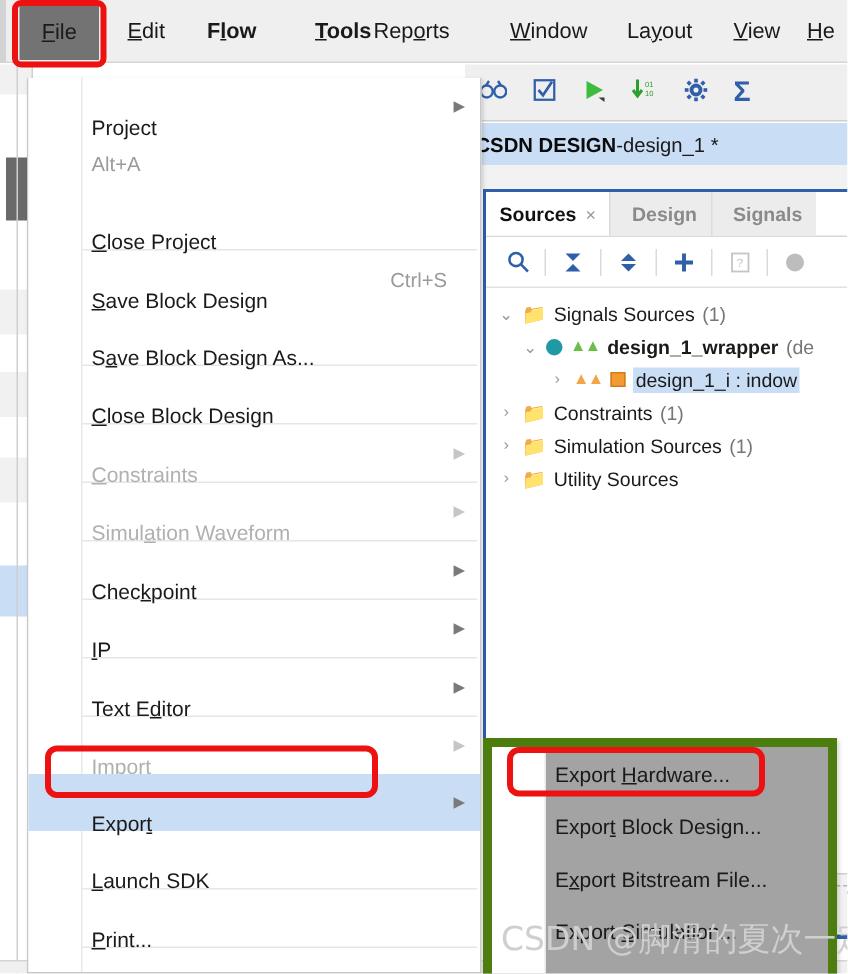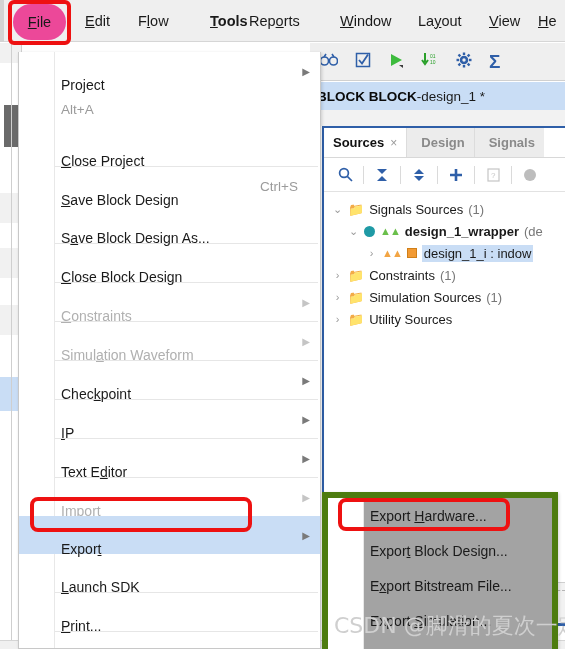--- a/index.html
+++ b/index.html
@@ -25,22 +25,22 @@
   .menu-item {
     font-size: 14.5px; color: #1a1a1a;
     padding: 6px 0; margin: 0;
     white-space: nowrap;
     line-height: 18px;
   }
   .menu-item u { text-decoration: underline; }
   .mi-file {
     position: absolute; left: 13px; top: 4px;
     width: 53px; height: 36px;
-    background: #ec4899;
-    display: flex; align-items: center; justify-content: center; border-radius: 18px;
+    background: #737373;
+    display: flex; align-items: center; justify-content: center;
   }
   .red-box-file {
     position: absolute; left: 8px; top: 0px;
     width: 63px; height: 45px;
     border: 4px solid #ee1111; border-radius: 6px;
     pointer-events: none;
     z-index: 40;
   }
 
   
@@ -230,21 +230,21 @@
   <div class="vrule" style="left:21px;"></div>
 
   <div class="menubar">
     <div class="menubar-left-edge"></div>
 
     <div class="mi-file">
       <span class="menu-item"><u>F</u>ile</span>
     </div>
 
     <span class="menu-item" style="position:absolute;left:85px;"><u>E</u>dit</span>
-    <span class="menu-item" style="position:absolute;left:138px;">F<u>l</u>ow</span>
+    <span class="menu-item" style="position:absolute;left:138px;font-weight:bold;">F<u>l</u>ow</span>
     <span class="menu-item" style="position:absolute;left:210px;font-weight:bold;"><u>T</u>ools</span>
     <span class="menu-item" style="position:absolute;left:249px;">Rep<u>o</u>rts</span>
     <span class="menu-item" style="position:absolute;left:340px;"><u>W</u>indow</span>
     <span class="menu-item" style="position:absolute;left:418px;">La<u>y</u>out</span>
     <span class="menu-item" style="position:absolute;left:489px;"><u>V</u>iew</span>
     <span class="menu-item" style="position:absolute;left:538px;"><u>H</u>e</span>
   </div>
 
   <div class="toolbar">
     <span class="tb-icon">
@@ -285,21 +285,21 @@
             <path d="M11.7 11.7 L13.5 13.5"></path>
             <path d="M13.5 2.5 L11.7 4.3"></path>
             <path d="M4.3 11.7 L2.5 13.5"></path>
           </g>
         </svg>
     </span>
     <span class="tb-icon" style="font-size:19px;font-weight:600;">Σ</span>
   </div>
 
   <div class="bd-title">
-    <b>BLOCK BLOCK</b>
+    <b>CSDN DESIGN</b>
       <span class="sub"> - </span>
       <span class="sub">design_1</span>
       <span class="sub">&nbsp;</span>
       <span class="sub">*</span>
   </div>
   <div class="bd-gap"></div>
 
   <div class="panel">
     <div class="panel-tabs">
       <div class="tab active">

